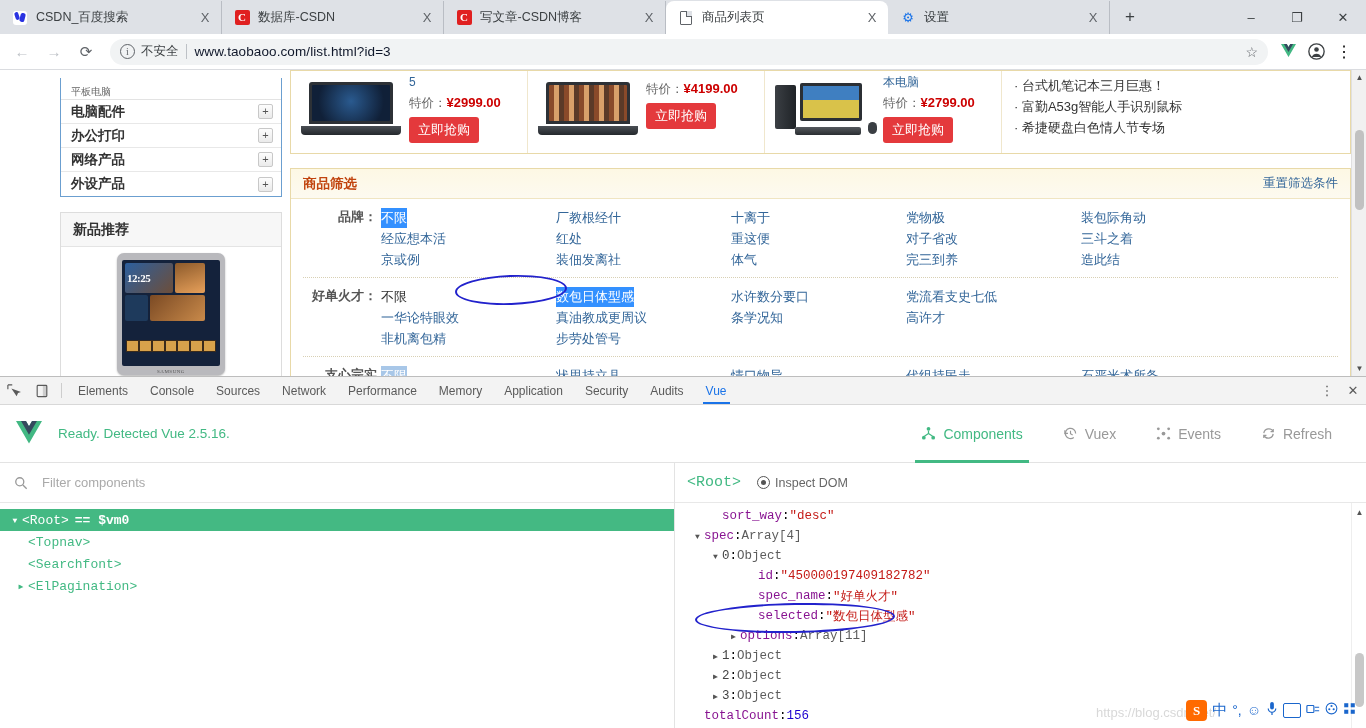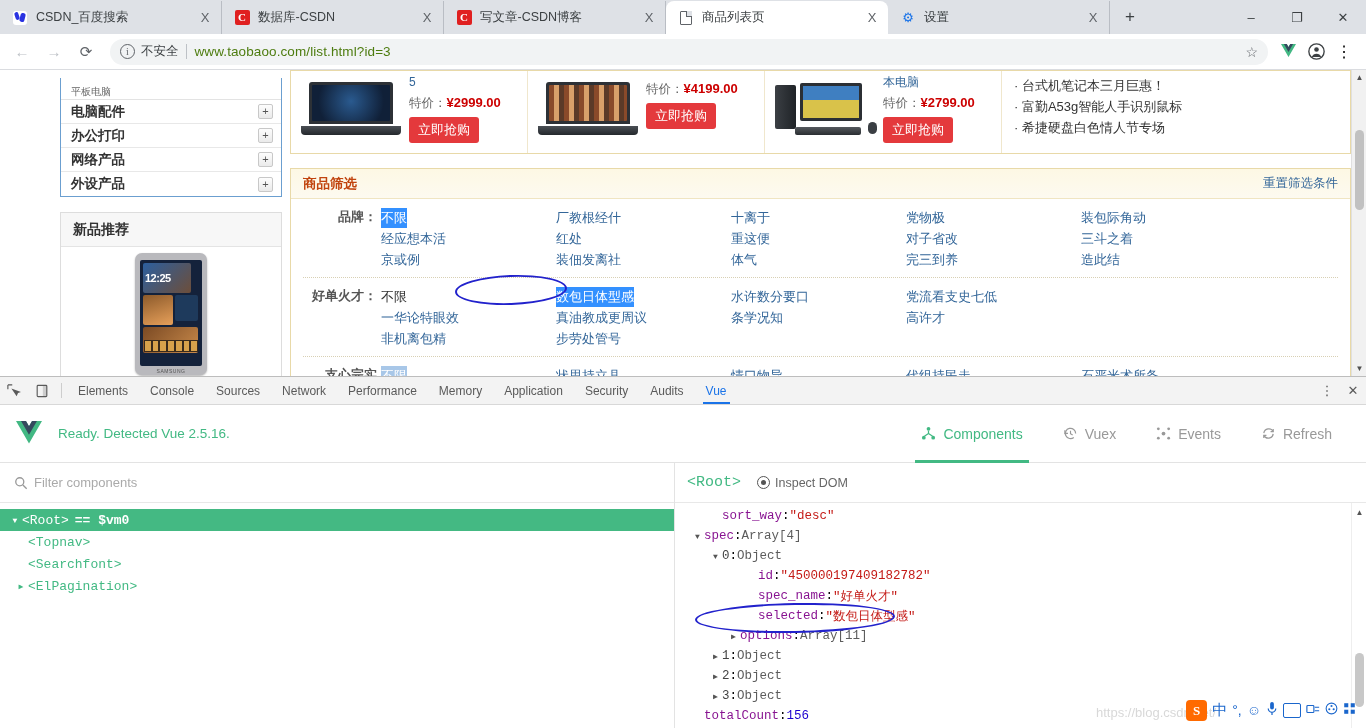--- a/index.html
+++ b/index.html
@@ -98,21 +98,21 @@
     display: flex; align-items: center; padding: 0 10px; margin: 0 6px;
     font-size: 13px; color: #202124;
   }
   .omnibox .info-icon {
     width: 15px; height: 15px; border: 1.3px solid #5f6368; border-radius: 50%;
     font-size: 10px; line-height: 13px; text-align: center; color: #5f6368;
     margin-right: 6px; font-family: "Liberation Serif", serif; flex: 0 0 15px;
   }
   .omnibox .insecure { color: #3c4043; font-size: 12.5px; margin-right: 7px; }
   .omnibox .vsep { width: 1px; height: 15px; background: #bdc1c6; margin-right: 8px; }
-  .omnibox .url { color: #4d7c0f; font-size: 13.5px; letter-spacing: 0.1px; }
+  .omnibox .url { color: #0f172a; font-size: 13.5px; letter-spacing: 0.1px; }
   .omnibox .star { margin-left: auto; font-size: 14px; color: #5f6368; }
   .tb-right { display: flex; align-items: center; }
   .tb-right > div { width: 28px; height: 28px; display: flex; align-items: center; justify-content: center; }
   .vue-logo-small { width: 17px; height: 15px; position: relative; }
 
   
   .viewport {
     flex: 0 0 306px; height: 306px; position: relative;
     background: #fff; overflow: hidden; display: flex;
   }
@@ -145,23 +145,24 @@
   .newprod {
     margin-top: 15px; border: 1px solid #ddd; background: #fff;
   }
   .newprod-hd {
     height: 34px; display: flex; align-items: center; padding: 0 12px;
     font-size: 14px; font-weight: bold; color: #333;
     background: #f7f7f7; border-bottom: 1px solid #e4e4e4;
   }
   .newprod-body { padding: 6px 8px 10px; text-align: center; }
   .tablet {
-    width: 72px; height: 122px; margin: 0 auto; border-radius: 7px;
+    width: 108px; height: 122px; margin: 0 auto; border-radius: 7px;
     background: #b9b9bd; padding: 7px 5px 9px; position: relative;
     box-shadow: 0 1px 2px rgba(0,0,0,.3);
+    font-family: Liberation Serif, serif;
   }
   .tablet .screen {
     width: 100%; height: 100%; background: #14223b; border-radius: 2px;
     overflow: hidden; position: relative; display: flex; flex-wrap: wrap;
     padding: 3px; gap: 2px; align-content: flex-start;
   }
   .tablet .screen .clock {
     color: #fff; font-size: 11px; font-weight: bold; letter-spacing: -.5px;
     position: absolute; left: 5px; top: 12px;
   }
@@ -349,21 +350,21 @@
   }
   .vue-nav-item .ic { display: flex; align-items: center; }
 
   .vue-split { flex: 1 1 auto; display: flex; min-height: 0; }
   .vue-left {
     flex: 0 0 675px; display: flex; flex-direction: column;
     border-right: 1px solid #e3e3e3; min-width: 0;
   }
   .vue-search {
     height: 40px; flex: 0 0 40px; display: flex; align-items: center;
-    padding: 0 14px; border-bottom: 1px solid #e8e8e8; gap: 6px;
+    padding: 0 14px; border-bottom: 1px solid #e8e8e8; gap: 14px;
   }
   .vue-search .mag { color: #999; display: flex; }
   .vue-search input {
     border: none; outline: none; font-size: 13px; color: #333;
     font-family: "Liberation Sans", sans-serif; flex: 1 1 auto; background: transparent;
   }
   .vue-search input::placeholder { color: #aaa; }
   .vue-tree {
     flex: 1 1 auto; padding: 6px 0 0; font-family: "Liberation Mono", monospace;
     font-size: 13px; overflow: hidden;

